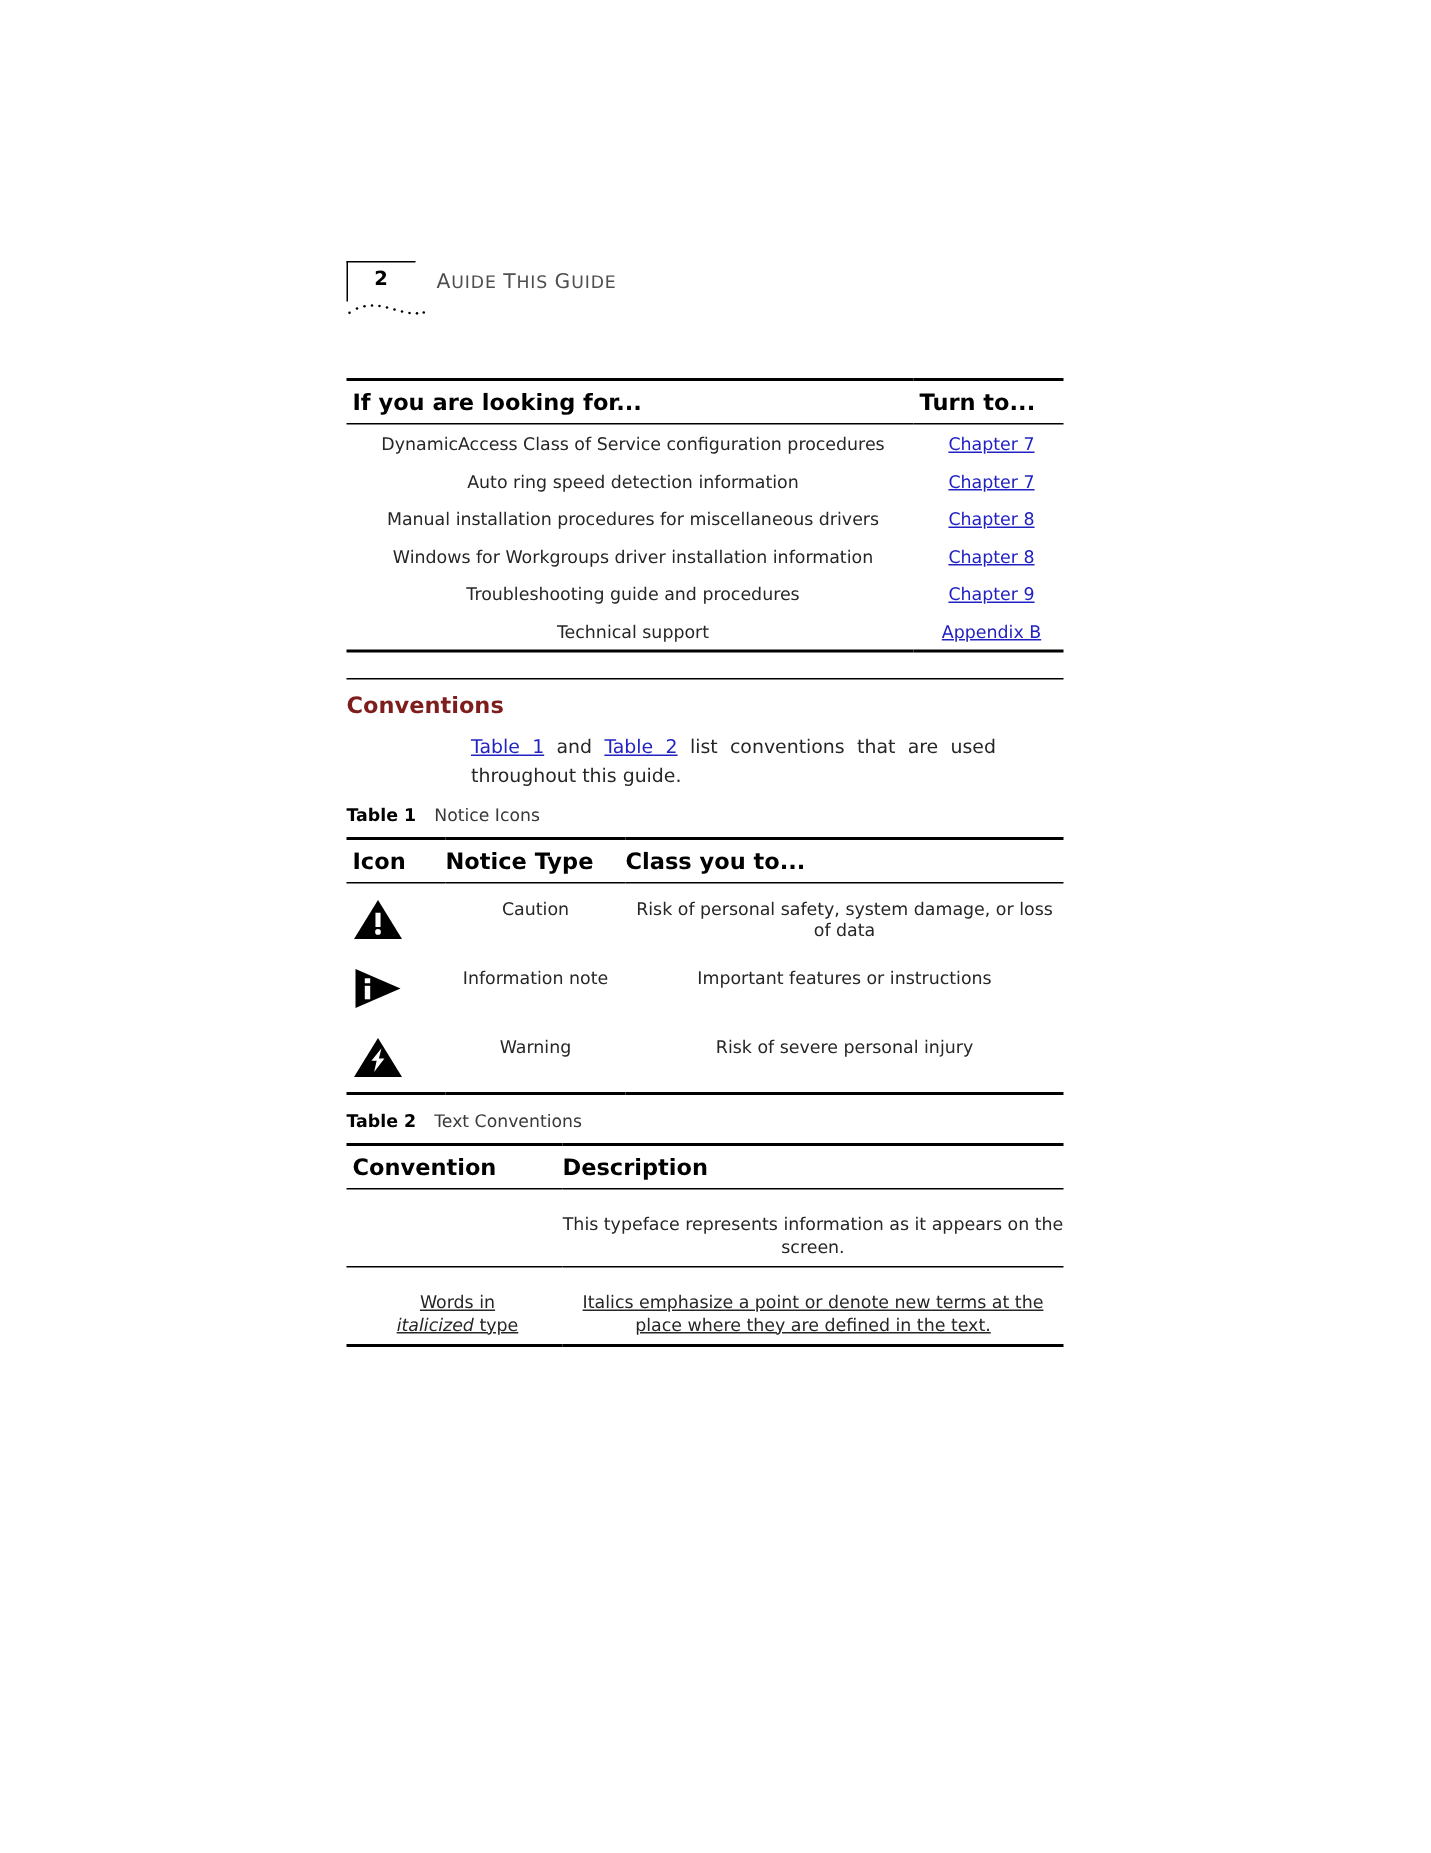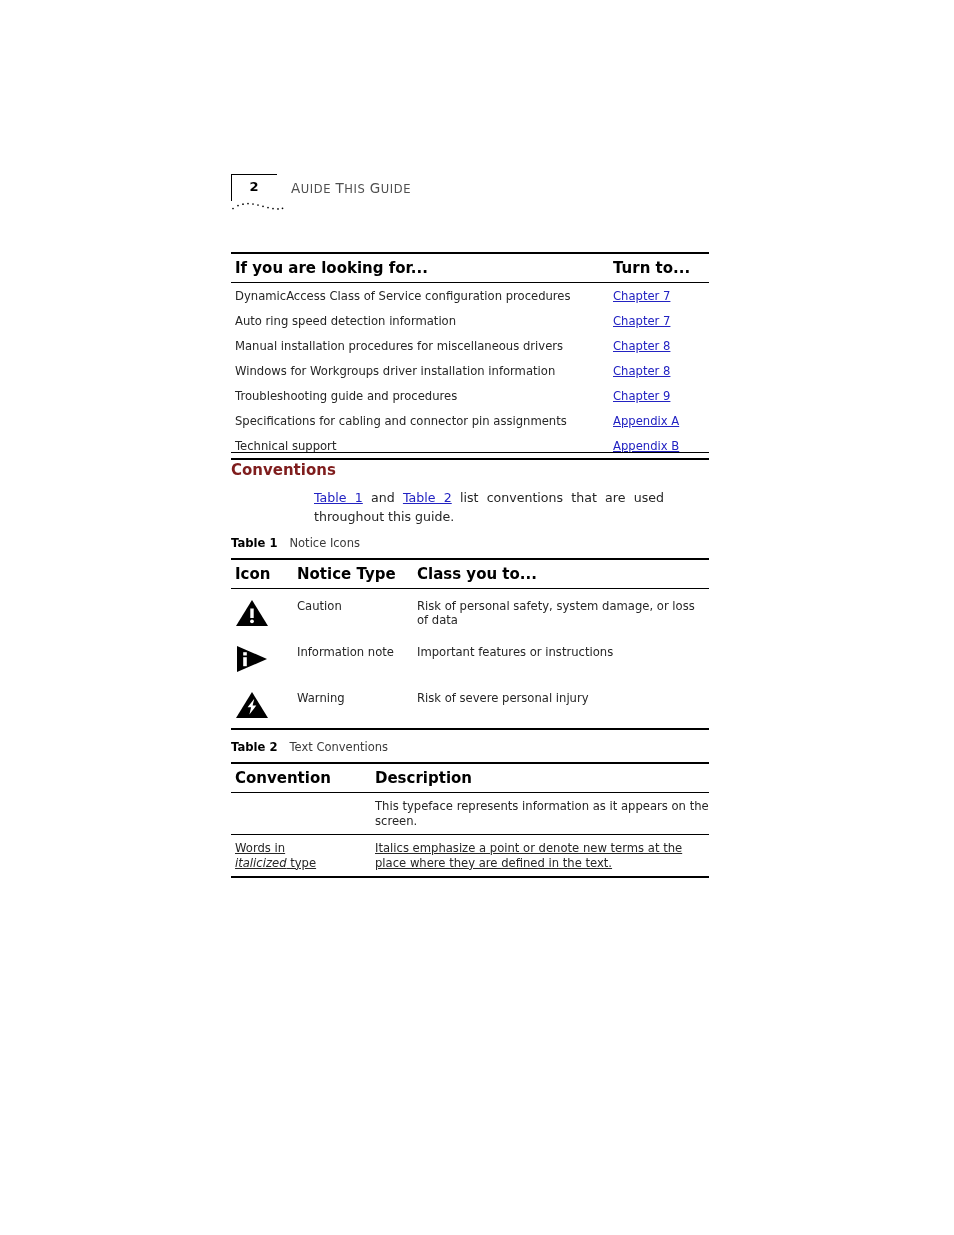--- a/index.html
+++ b/index.html
@@ -94,20 +94,21 @@
     font-weight: bold;
     font-size: 15px;
     color: #000;
     padding: 5px 0 5px 0;
     border-bottom: 1.1px solid #000;
   }
   .doc-table tbody td {
     padding: 5.5px 0 5.5px 0;
     vertical-align: top;
     line-height: 14px;
+    text-align: center;
   }
   .doc-table .rule-bottom > td {
     border-bottom: 2.2px solid #000;
   }
 
   
   #lookup-table { top: 252px; }
   #lookup-table th.col-what { padding-left: 4px; width: 374px; }
   #lookup-table th.col-turn { padding-left: 4px; }
   #lookup-table td.col-what { padding-left: 4px; }
@@ -182,21 +183,21 @@
     width: 34px;
     height: 28px;
   }
 
   
   #text-conv-table { top: 762px; }
   #text-conv-table th.c-conv { width: 140px; padding-left: 4px; }
   #text-conv-table th.c-desc { }
   #text-conv-table td.c-conv { width: 140px; padding-left: 4px; }
   #text-conv-table tbody tr.mid-rule > td { border-top: 1.1px solid #000; text-decoration: underline; }
-  #text-conv-table tbody td { padding-top: 6px; padding-bottom: 6px; line-height: 14.5px; }
+  #text-conv-table tbody td { padding-top: 16px; padding-bottom: 6px; line-height: 14.5px; }
   .ital { font-style: italic; }
 </style>
 </head>
 <body>
 
 <div class="page">
 
   <div class="page-header">
     <div class="folio-box"></div>
     <div class="folio-num">2</div>
@@ -241,24 +242,20 @@
         <td class="col-turn"><a class="doclink" href="#">Chapter 8</a></td>
       </tr>
       <tr>
         <td class="col-what">Windows for Workgroups driver installation information</td>
         <td class="col-turn"><a class="doclink" href="#">Chapter 8</a></td>
       </tr>
       <tr>
         <td class="col-what">Troubleshooting guide and procedures</td>
         <td class="col-turn"><a class="doclink" href="#">Chapter 9</a></td>
       </tr>
-      <tr>
-        <td class="col-what">Specifications for cabling and connector pin assignments</td>
-        <td class="col-turn"><a class="doclink" href="#">Appendix A</a></td>
-      </tr>
       <tr class="rule-bottom">
         <td class="col-what">Technical support</td>
         <td class="col-turn"><a class="doclink" href="#">Appendix B</a></td>
       </tr>
     </tbody>
   </table>
 
   <div class="section-rule"></div>
   <div class="section-title">Conventions</div>
   <div class="section-body"><a class="doclink" href="#">Table 1</a><span> and </span><a class="doclink" href="#">Table 2</a><span> list conventions that are used throughout this guide.</span></div>

